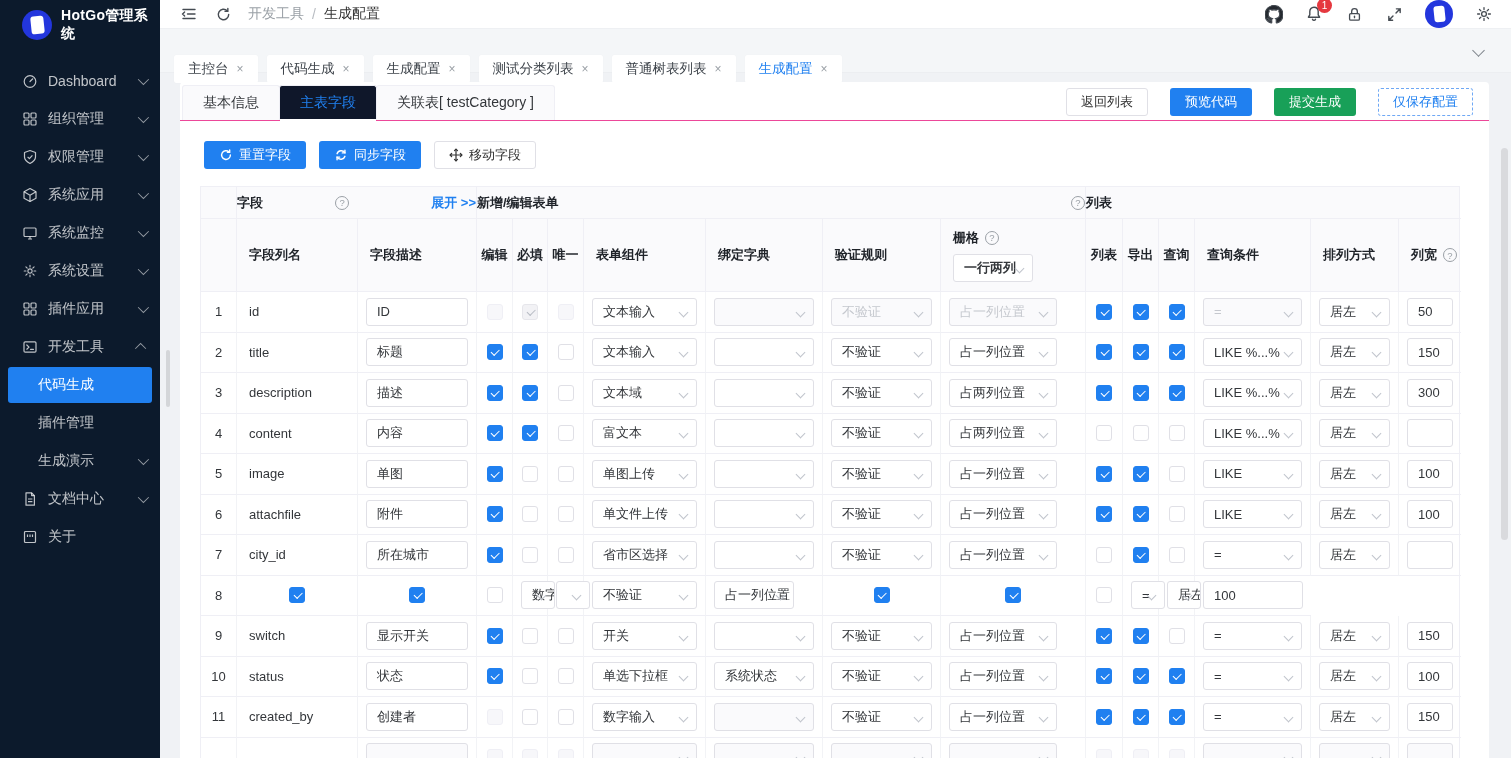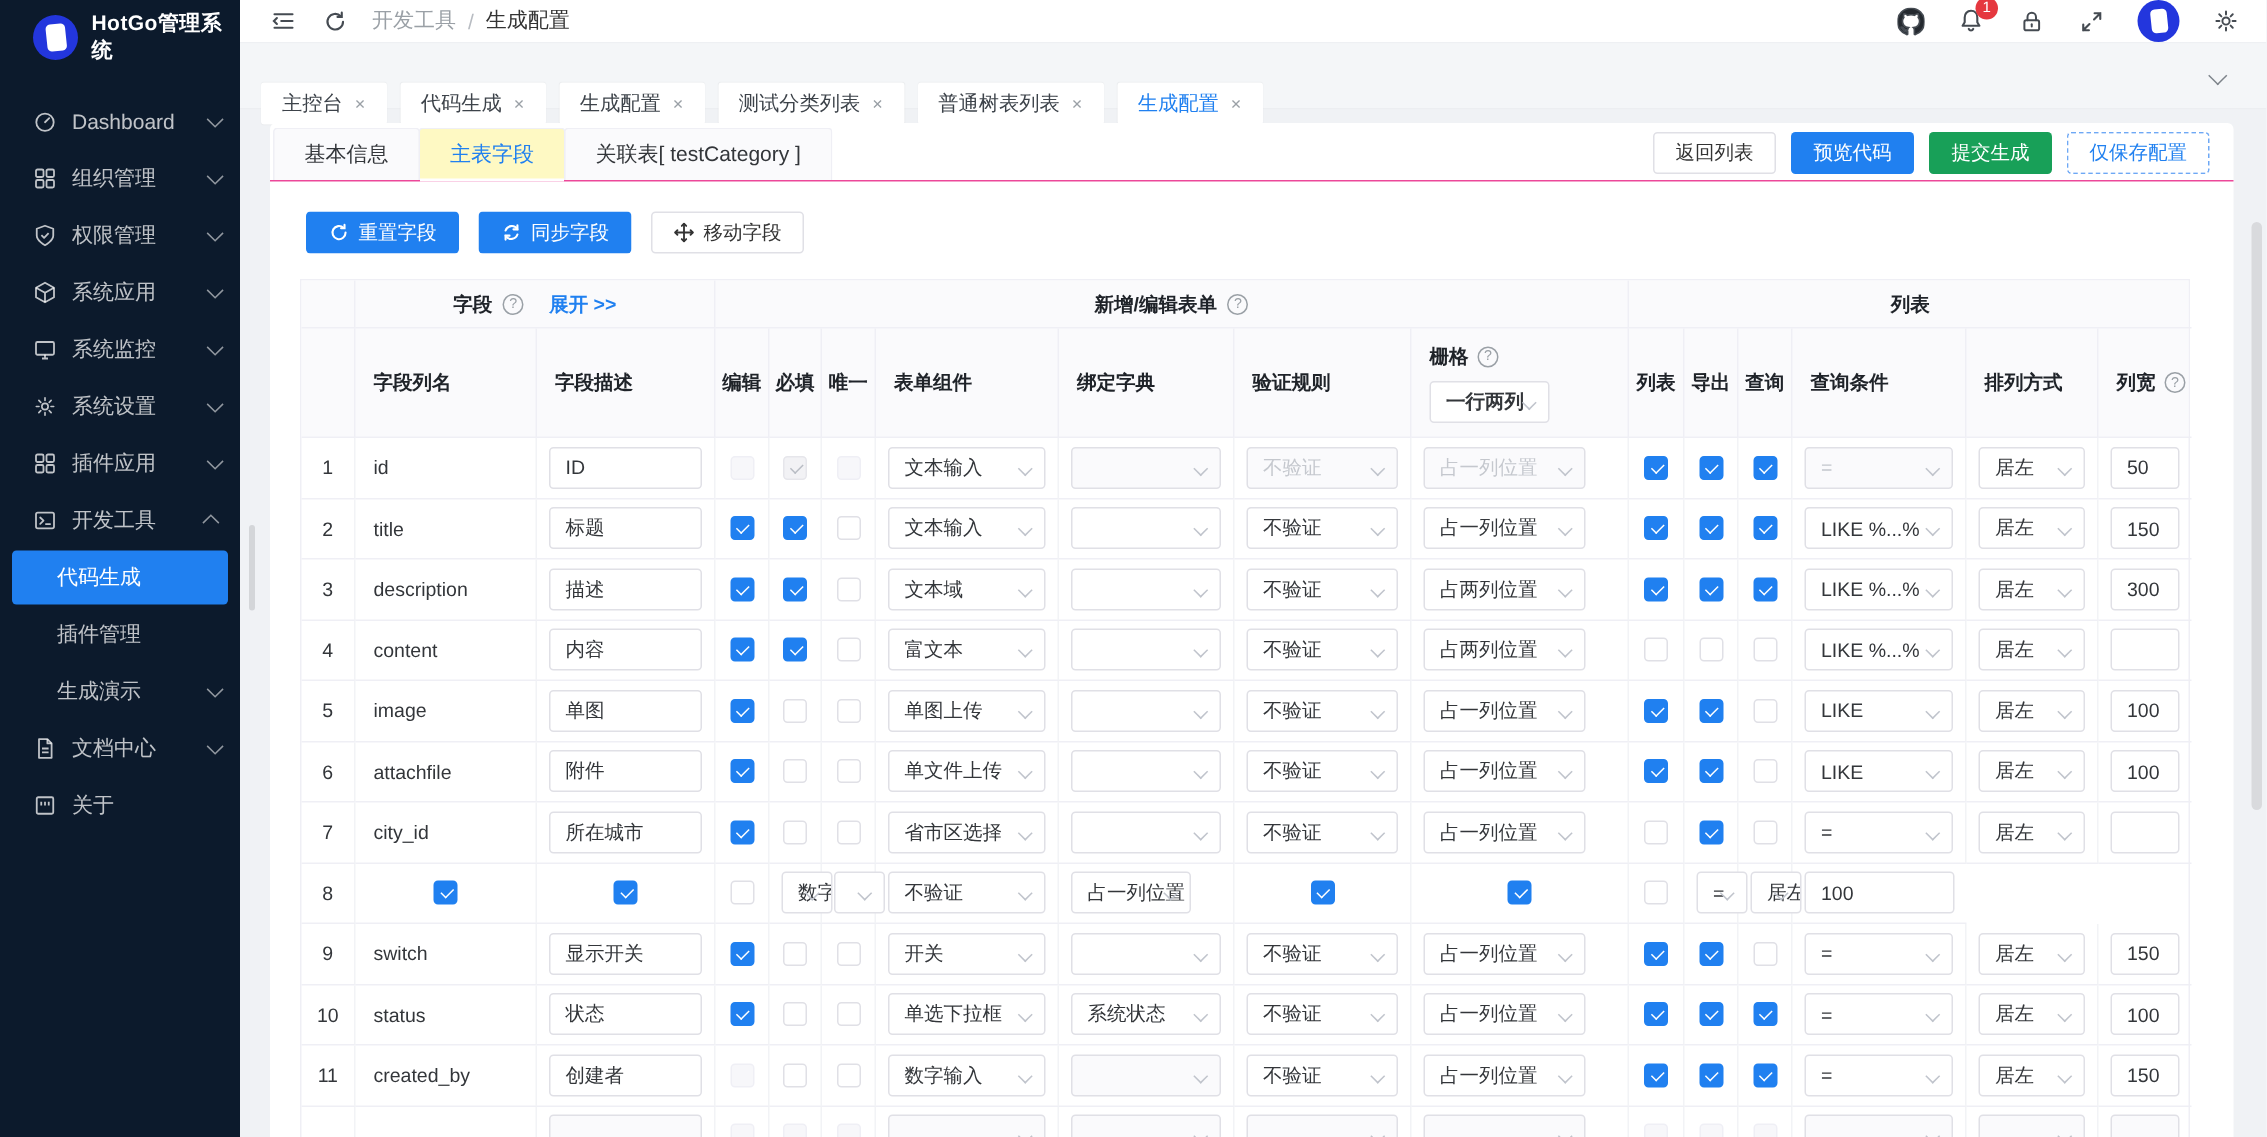--- a/index.html
+++ b/index.html
@@ -43,40 +43,40 @@
   .tab-chip { height:28px; background:#fff; border-radius:2px; display:flex; align-items:center; padding:0 14px; font-size:13.5px; color:#3d434a; gap:8px; cursor:pointer; box-shadow:0 0 1px rgba(0,0,0,.06);margin-top:36px; }
   .tab-chip.active { color:#2080f0; }
   .tab-chip .x { color:#9aa0a6; font-size:12px; }
   .tabbar .end-caret { margin-left:auto; width:9px; height:9px; border-right:1.4px solid #7d838a; border-bottom:1.4px solid #7d838a; transform:rotate(45deg); margin-right:14px; }
 
   
   .content { flex:1; padding:9px 22px 0 20px; position:relative; }
   .card { background:#fff; border-radius:4px; height:680px; padding:0; }
   .card-tabs { display:flex; align-items:flex-start; padding:2px 16px 0 2px; border-bottom:1px solid #ec4899; position:relative; }
   .ctab { height:35px; display:flex; align-items:center; padding:0 20px; font-size:14px; background:#fafafc; border:1px solid #efeff5; border-bottom:none; color:#33363a; cursor:pointer; border-radius:3px 3px 0 0; margin-right:-1px; margin-top:1px; }
-  .ctab.active { background:#fef9c3; color:#2080f0; position:relative;font-family:Liberation Serif, serif; }
+  .ctab.active { background:#0f172a; color:#2080f0; position:relative;font-family:Liberation Serif, serif; }
   .ctab.active::after { content:""; position:absolute; left:0; right:0; bottom:-1px; height:2px; background:#fff; }
-  .head-actions { margin-left:auto; display:flex; gap:10px; align-items:center; padding-top:4px;font-family:Liberation Mono, monospace; }
+  .head-actions { margin-left:auto; display:flex; gap:22px; align-items:center; padding-top:4px;font-family:Liberation Mono, monospace; }
   .btn { height:28px; border-radius:3px; font-size:13px; display:inline-flex; align-items:center; justify-content:center; padding:0 14px; cursor:pointer; border:1px solid transparent; gap:6px; }
   .btn-default { background:#fff; border-color:#e0e0e6; color:#333; }
   .btn-primary { background:#2080f0; color:#fff; }
   .btn-success { background:#18a058; color:#fff; }
   .btn-dashed { background:#fff; border:1px dashed #6ea8f5; color:#2080f0; }
   .toolbar { display:flex; gap:13px; padding:20px 0 0 24px; }
   .btn .bicon { width:14px; height:14px; display:flex; }
   .btn .bicon svg { stroke:currentColor; }
 
   
   .tbl { margin:17px 0 0 20px; width:1260px; border:1px solid #efeff5; border-bottom:none; font-size:13px; }
   .grid { display:grid; grid-template-columns:36px 121px 119px 36px 35px 36px 122px 117px 118px 145px 37px 36px 36px 116px 88px 62px; }
   .ghead { background:#fafafc; }
   .grow-groups { height:32px; }
   .gcell { display:flex; align-items:center; border-right:1px solid #efeff5; }
   .gcell:last-child { border-right:none; }
-  .grp { justify-content:center; gap:7px; font-weight:700; color:#1f2329; border-bottom:1px solid #efeff5; }
+  .grp { justify-content:space-between; gap:7px; font-weight:700; color:#1f2329; border-bottom:1px solid #efeff5; }
   .expand-link { color:#2080f0; font-weight:700; margin-left:10px; cursor:pointer; }
   .help { width:14px; height:14px; border:1px solid #9aa0a6; border-radius:50%; color:#9aa0a6; font-size:9.5px; display:inline-flex; align-items:center; justify-content:center; font-weight:400; }
   .grow-cols { height:73px; }
   .hcell { border-right:1px solid #efeff5; border-bottom:1px solid #efeff5; display:flex; align-items:center; font-weight:700; color:#1f2329; padding-left:12px; }
   .hcell.center { justify-content:center; padding-left:0; }
   .hcell:last-child,.bcell:last-child { border-right:none; }
   .hcell.stack { flex-direction:column; align-items:flex-start; justify-content:center; gap:7px; }
   .hcell .lblrow { display:flex; align-items:center; gap:6px; }
   .brow { height:40.5px; }
   .bcell { border-right:1px solid #f2f3f6; border-bottom:1px solid #efeff5; display:flex; align-items:center; padding-left:12px; color:#33363a; }

